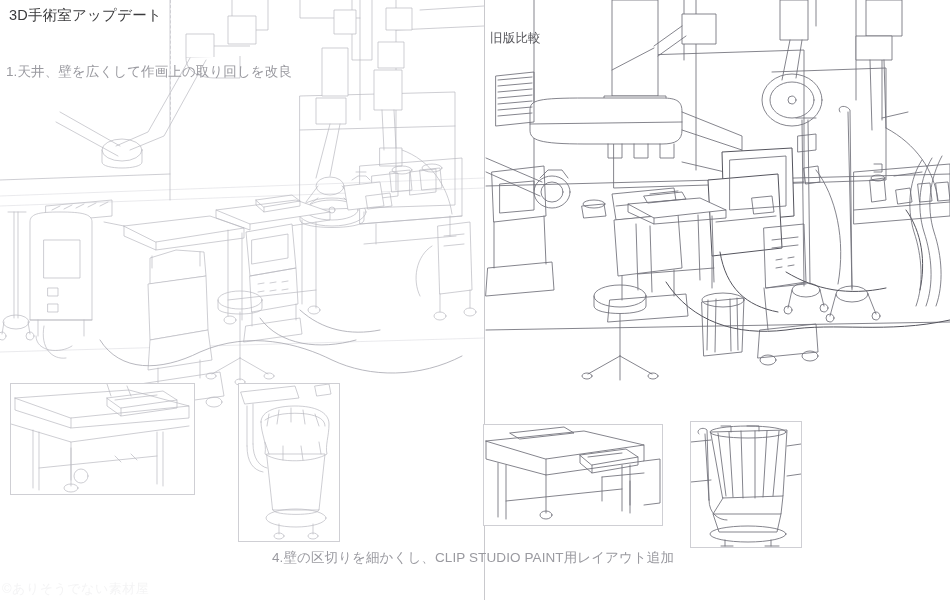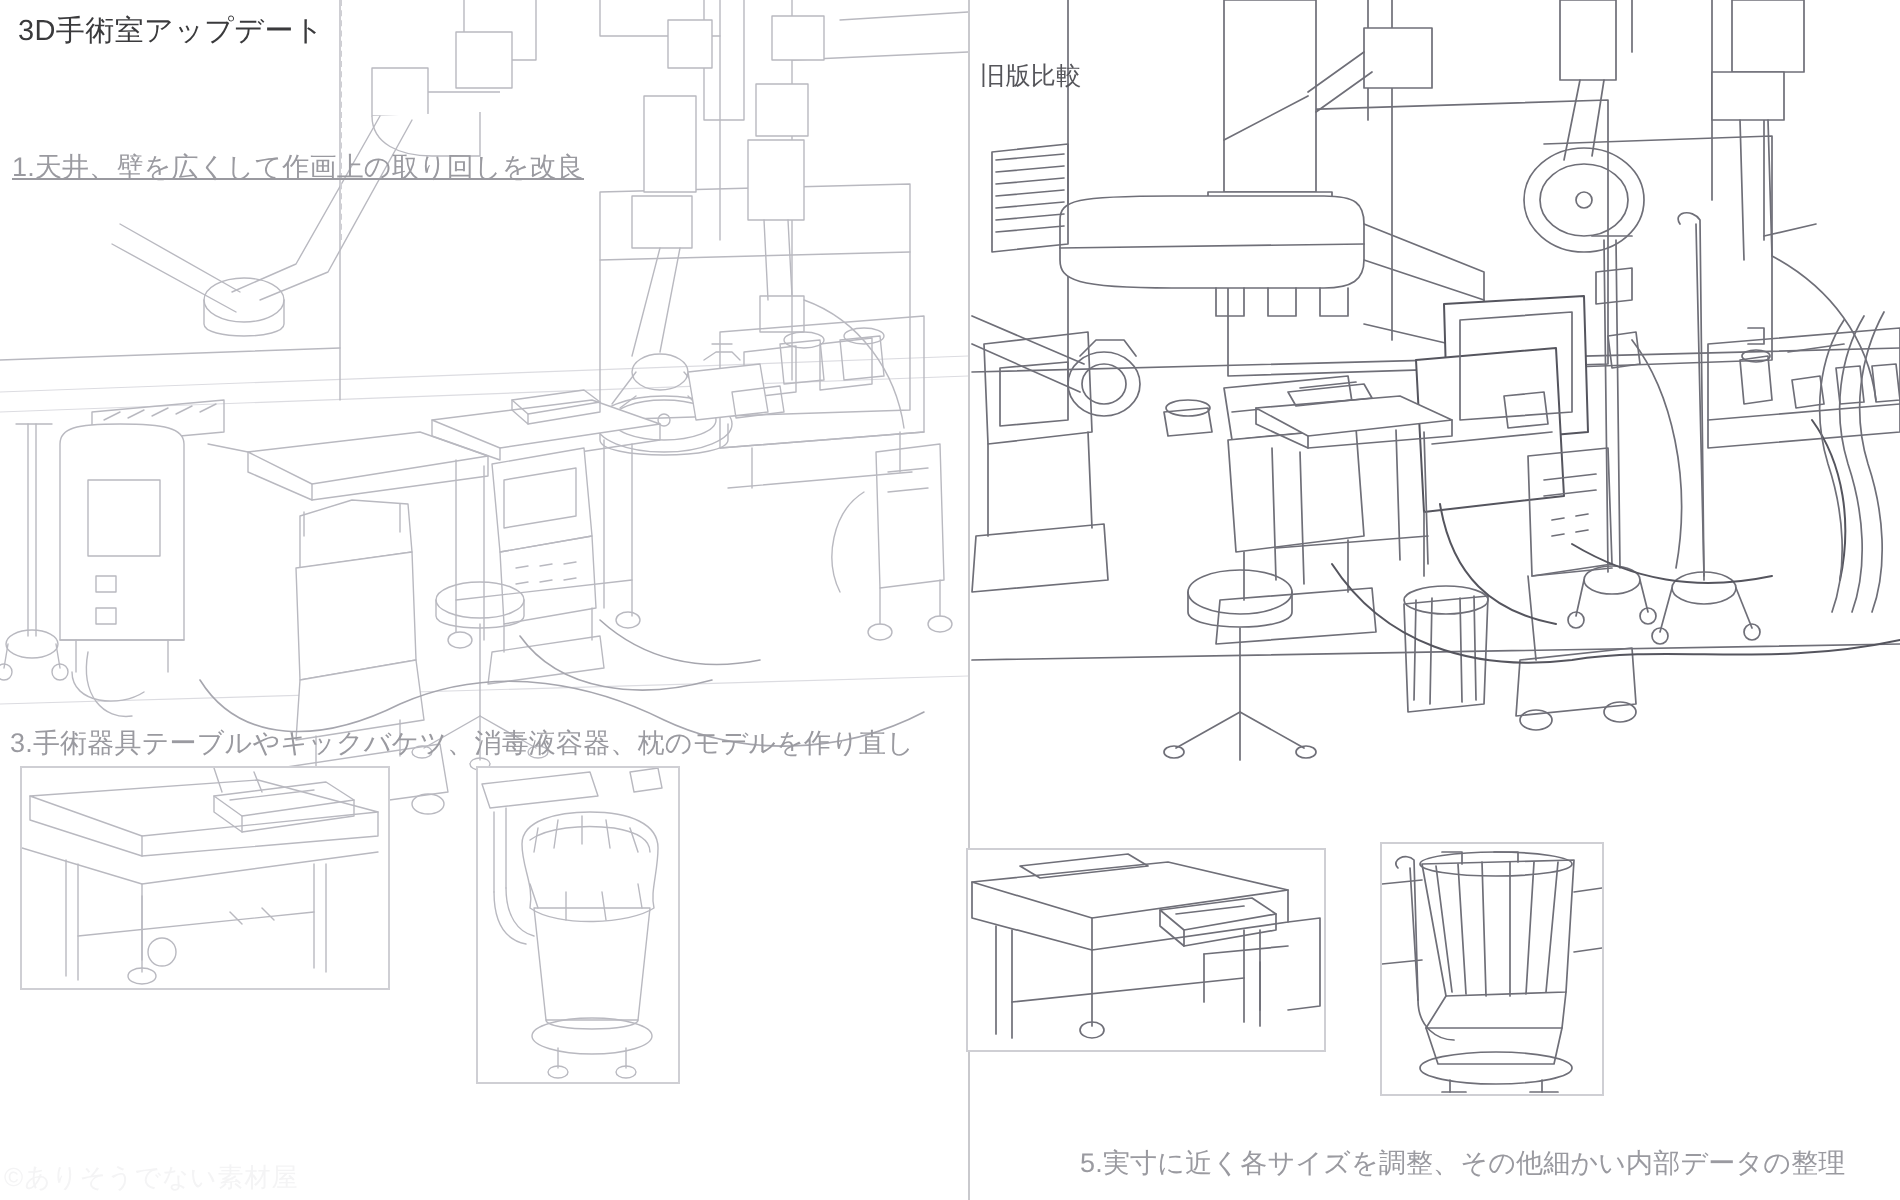--- a/index.html
+++ b/index.html
@@ -17,21 +17,21 @@
   .divider{position:absolute;background:#c9c9cd;}
   .v-divider{width:1px;top:0;height:600px;}
   .dashed-guide{position:absolute;width:0;border-left:1px dashed #cfcfd4;}
 
   
   .title{position:absolute;left:9px;top:6px;font-size:14.5px;color:#3a3a3c;
          letter-spacing:.2px;white-space:nowrap;}
   .panel-label{position:absolute;left:490px;top:6px;font-size:12.5px;color:#55555a;
                letter-spacing:.2px;white-space:nowrap;margin-top:24px;}
   .note{position:absolute;font-size:13.5px;color:#9a9aa0;white-space:nowrap;letter-spacing:.1px;}
-  .note.n1{left:6px;top:75px;text-decoration:underline;}
+  .note.n1{left:6px;top:63px;}
   .note.n2{left:12px;top:152px;}
   .note.n3{left:5px;top:363px;}
   .note.n4{left:272px;top:549px;}
   .note.n5{left:540px;top:573px;}
   .watermark{position:absolute;left:2px;top:580px;font-size:13px;color:#f4f4f5;
              white-space:nowrap;letter-spacing:.5px;}
 
   
   .inset{position:absolute;border:1px solid #cfcfd4;background:#ffffff;overflow:hidden;}
   .inset svg{position:absolute;top:0;left:0;}
@@ -588,18 +588,17 @@
         <path d="M96 24 L110 22"></path>
         <path d="M96 54 L110 52"></path>
       </g>
     </svg>
   </div>
 
   <div class="title">3D手術室アップデート</div>
   <div class="panel-label">旧版比較</div>
 
   <div class="note n1">1.天井、壁を広くして作画上の取り回しを改良</div>
-  <div class="note n3">3.手術器具テーブルやキックバケツ、消毒液容器、枕のモデルを作り直し</div>
-  <div class="note n5">5.実寸に近く各サイズを調整、その他細かい内部データの整理</div>
+  <div class="note n4">4.壁の区切りを細かくし、CLIP STUDIO PAINT用レイアウト追加</div>
 
   <div class="watermark">©ありそうでない素材屋</div>
 
 </div>
 
 </body></html>

